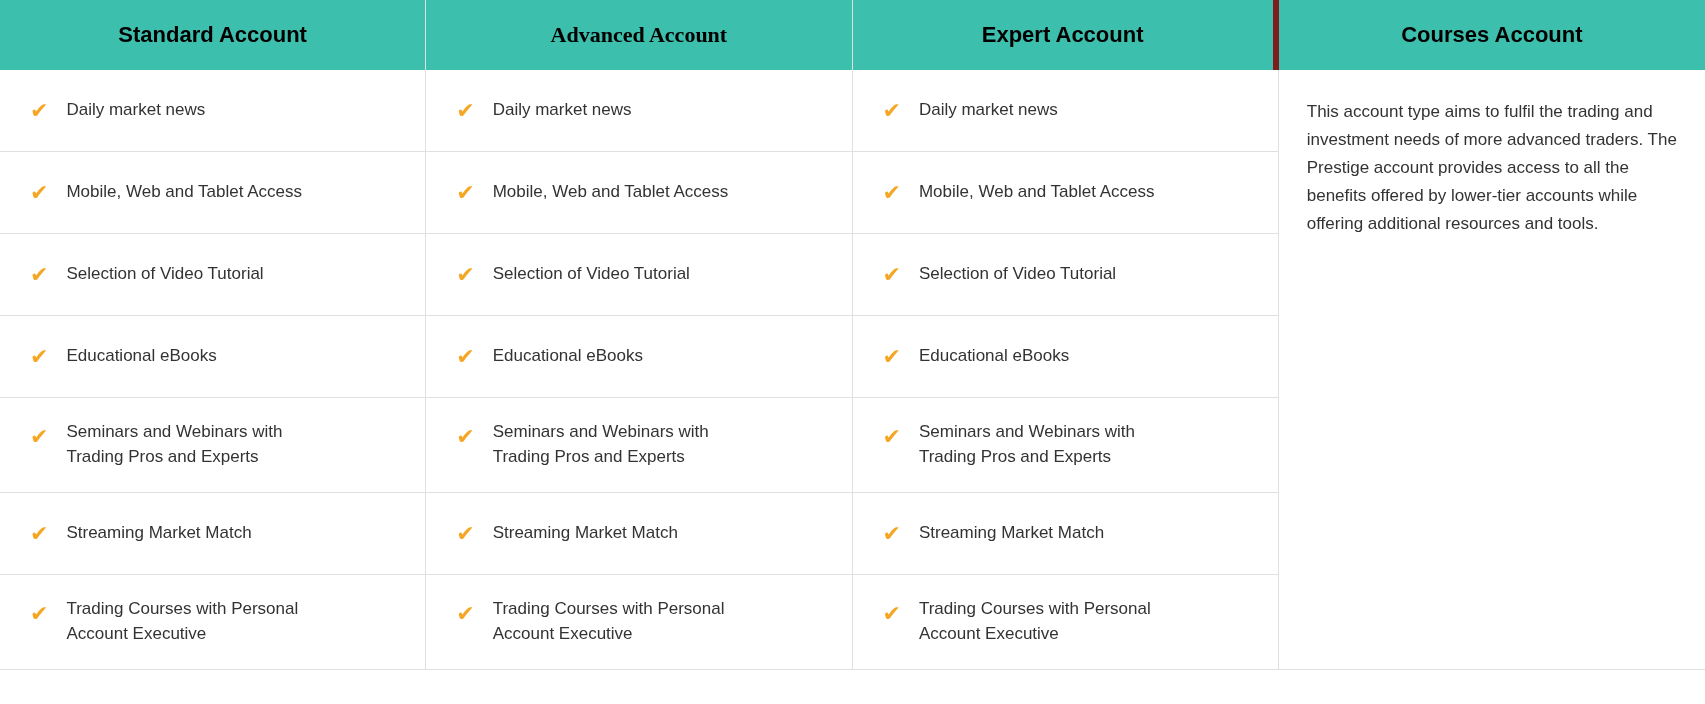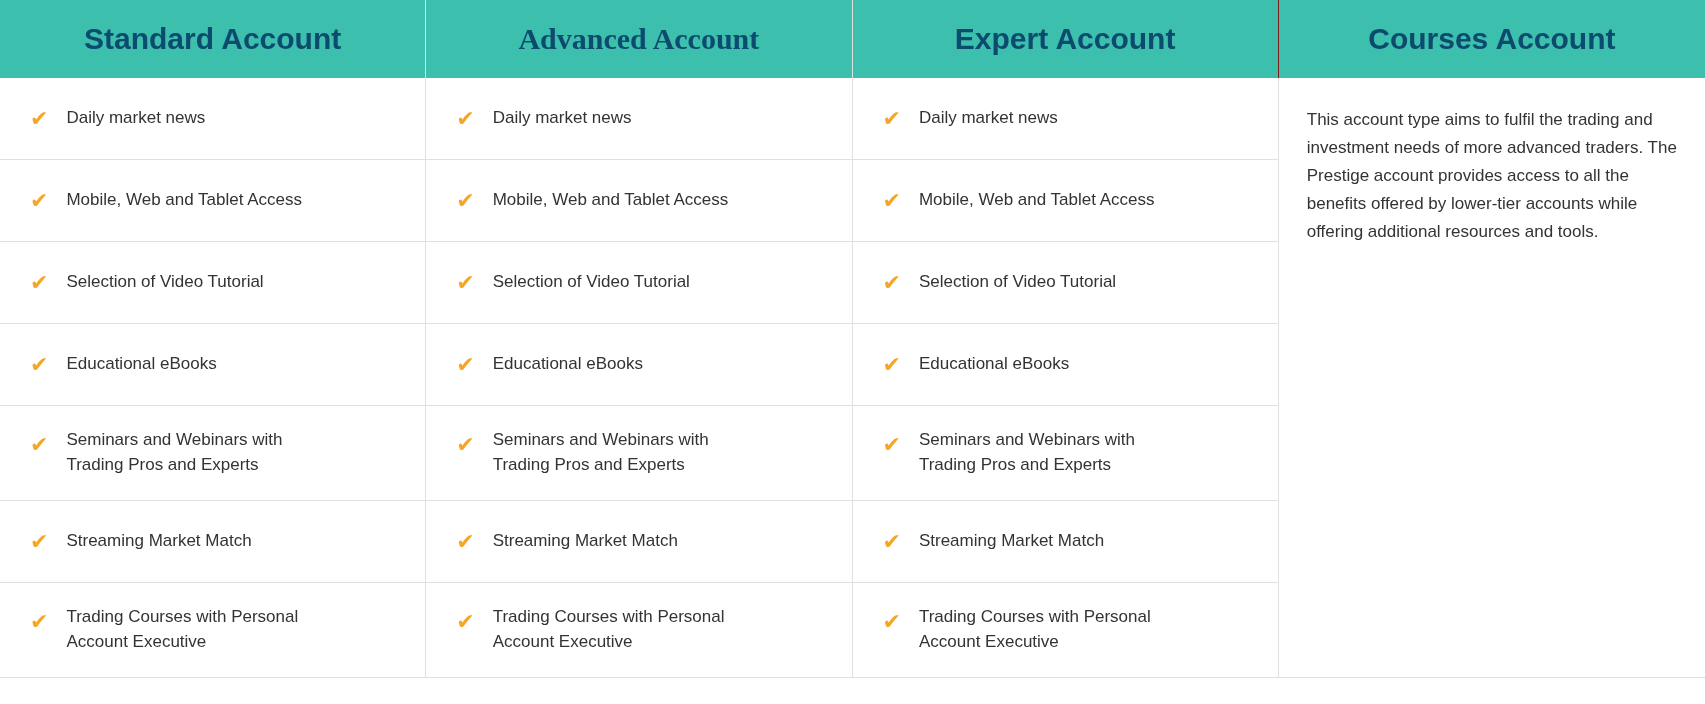--- a/index.html
+++ b/index.html
@@ -4,23 +4,23 @@
   <style>
     * { box-sizing: border-box; margin: 0; padding: 0; }
     body {
       font-family: Arial, sans-serif;
       background: #fff;
       width: 1705px;
     }
 
     .col-header {
       background-color: #3dbfad;
-      color: #0c4a6e;
+      color: #000000;
       font-weight: bold;
-      font-size: 30px;
+      font-size: 22px;
       text-align: center;
       padding: 22px 28px;
       border-right: 1px solid #e0e0e0;
       position: relative;
       overflow: hidden;
     }
 
     .col-header:last-child {
       border-right: none;
     }
@@ -37,21 +37,21 @@
 
 <div>
 
   <div style="display:grid; grid-template-columns:1fr 1fr 1fr 1fr; width:1705px;">
     <div class="col-header" style="border-right:1px solid #e0e0e0;">
       <span>Standard Account</span>
     </div>
     <div class="col-header" style="border-right:1px solid #e0e0e0;font-family:Liberation Serif, serif;">
       <span>Advanced Account</span>
     </div>
-    <div class="col-header" style="border-right:1px solid #7f1d1d;">
+    <div class="col-header" style="border-right:6px solid #7f1d1d;">
       <span>Expert Account</span>
     </div>
     <div class="col-header">
       <span>Courses Account</span>
     </div>
   </div>
 
   <div class="grid-body" id="body-grid" style="display: grid; grid-template-columns: 1fr 1fr 1fr 1fr; grid-template-rows: repeat(7, auto);">
       <div style="border-bottom: 1px solid rgb(224, 224, 224); border-right: 1px solid rgb(224, 224, 224); display: flex; align-items: center; padding: 22px 30px; min-height: 82px; grid-area: 1 / 1;">
         <span style="color: rgb(245, 166, 35); font-size: 22px; margin-right: 18px; flex-shrink: 0; margin-top: 0px;">✔</span>

